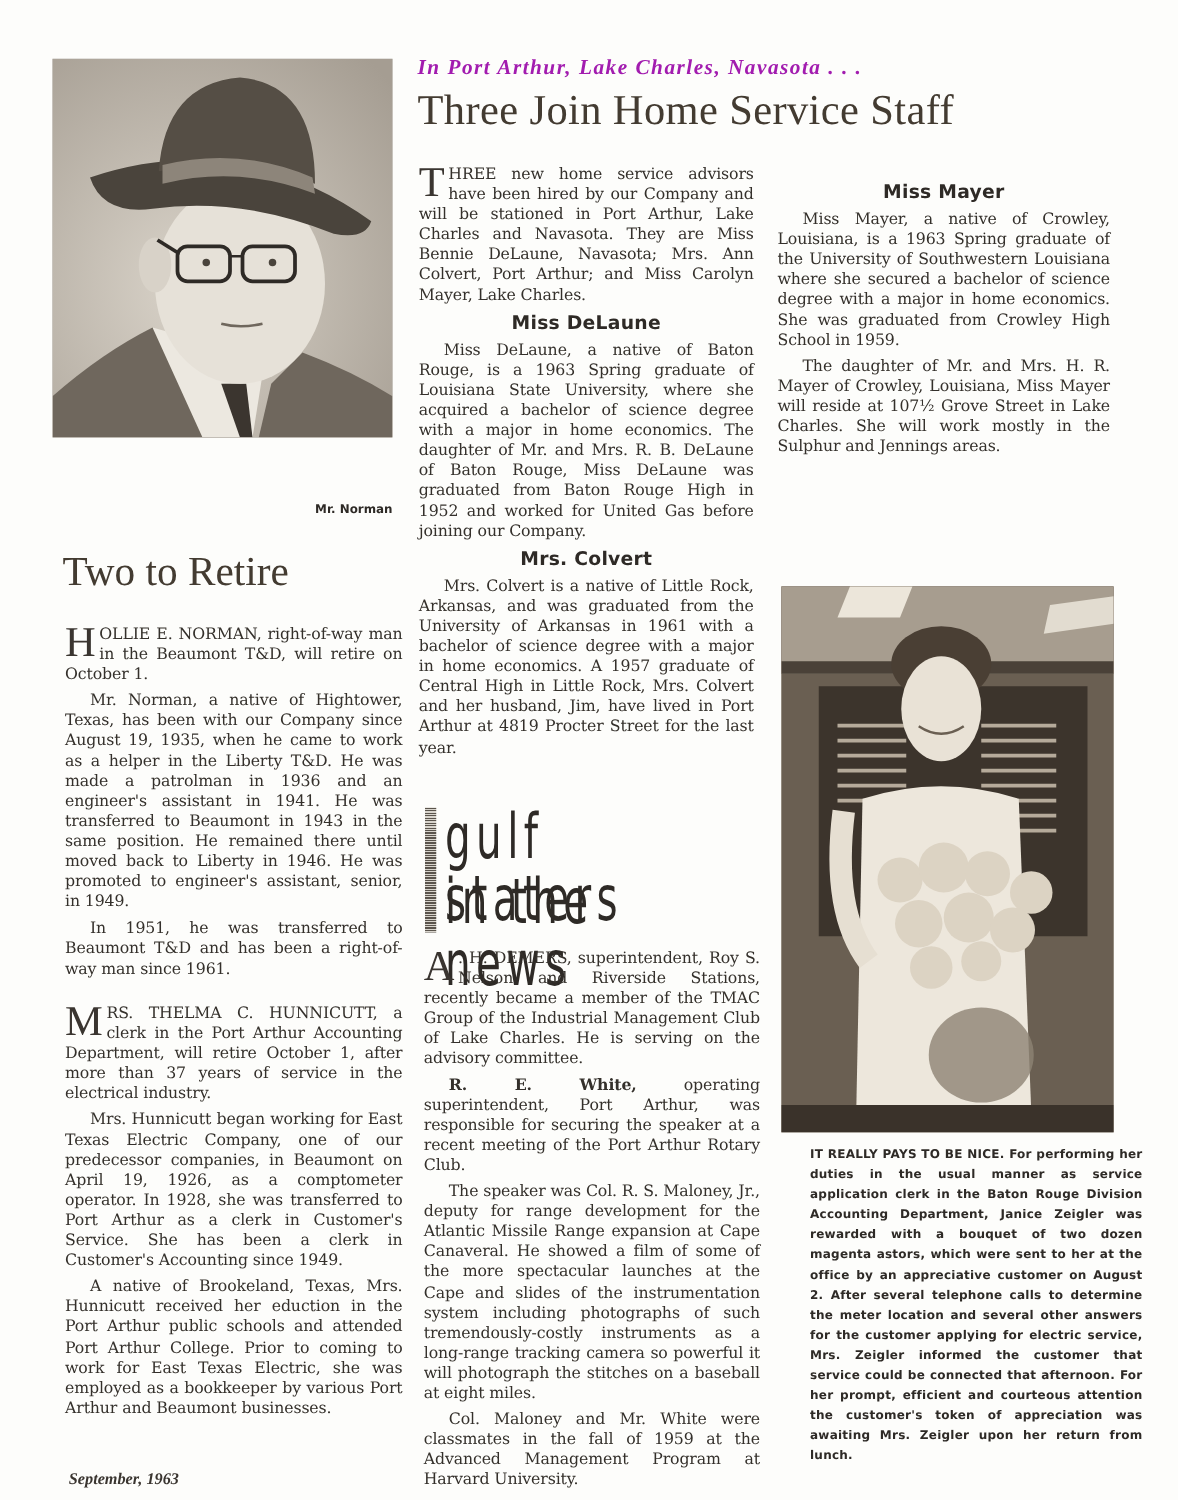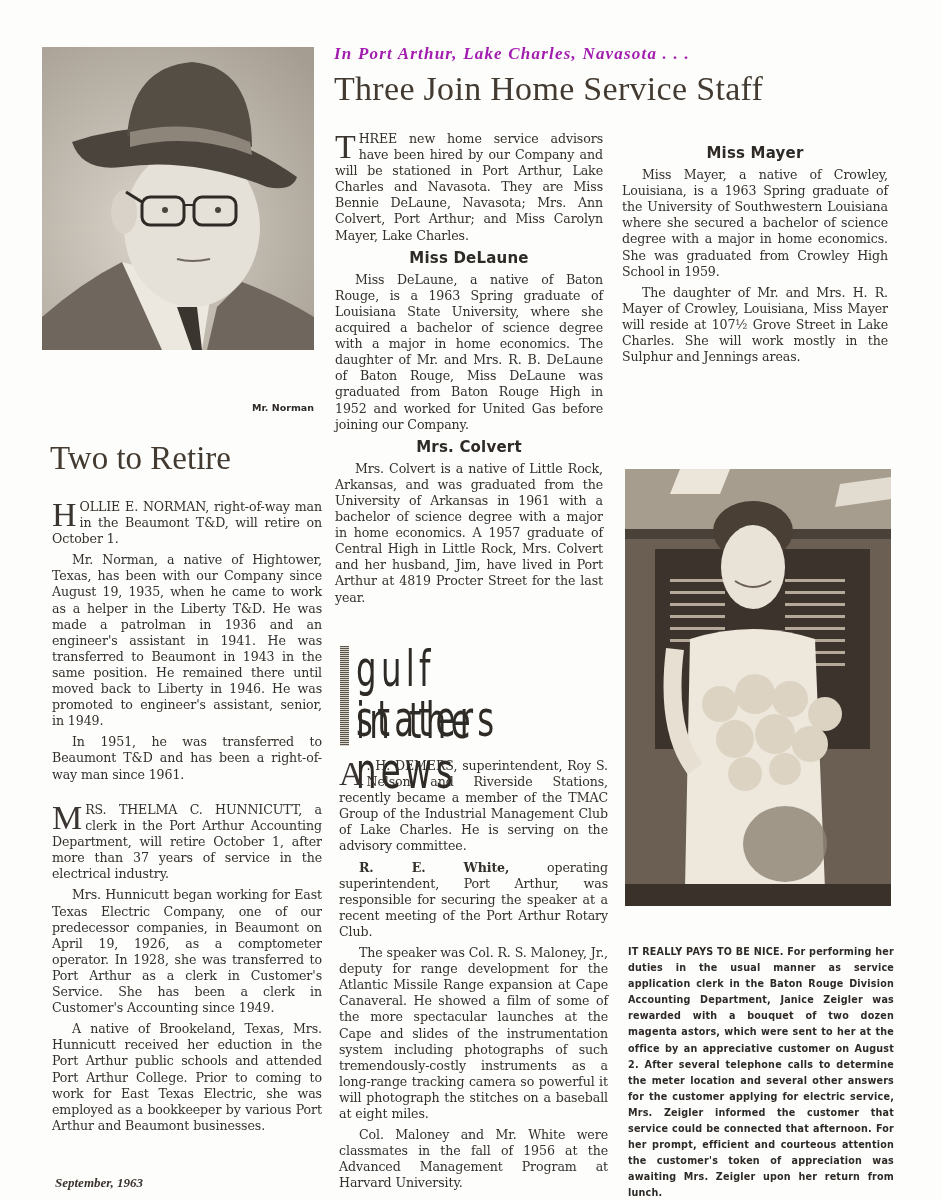--- a/index.html
+++ b/index.html
@@ -92,21 +92,21 @@
 <div class="abs" style="left:340px;top:640px;width:260px;height:110px;">
   <div class="abs" style="left:0;top:6px;width:9px;height:100px;background:repeating-linear-gradient(#5a544c 0 1px,#d8d4cc 1px 2px);"></div>
   <div class="abs gulf" style="left:16px;top:4px;">gulf staters</div>
   <div class="abs gulf" style="left:16px;top:56px;">in the news</div>
 </div>
 
 <div class="abs body-text" style="left:339px;top:758px;width:269px;">
   <p class="first"><span class="dropcap">A</span><span>. H. DEMERS, superintendent, Roy S. Nelson and Riverside Stations, recently became a member of the TMAC Group of the Industrial Management Club of Lake Charles. He is serving on the advisory committee.</span></p>
   <p><strong>R. E. White,</strong><span> operating superintendent, Port Arthur, was responsible for securing the speaker at a recent meeting of the Port Arthur Rotary Club.</span></p>
   <p>The speaker was Col. R. S. Maloney, Jr., deputy for range development for the Atlantic Missile Range expansion at Cape Canaveral. He showed a film of some of the more spectacular launches at the Cape and slides of the instrumentation system including photographs of such tremendously-costly instruments as a long-range tracking camera so powerful it will photograph the stitches on a baseball at eight miles.</p>
-  <p>Col. Maloney and Mr. White were classmates in the fall of 1956 at the Advanced Management Program at Harvard University.</p>
+  <p>Col. Maloney and Mr. White were classmates in the fall of 1959 at the Advanced Management Program at Harvard University.</p>
 </div>
 
 <div class="abs photo" style="left:625px;top:469px;width:266px;height:437px;">
   <svg width="266" height="437" viewBox="0 0 266 437">
     <rect width="266" height="437" fill="#6a5f52"></rect>
     <rect width="266" height="70" fill="#a79d8f"></rect>
     <path d="M55 0 L105 0 L95 25 L45 25 Z" fill="#ece6da"></path>
     <path d="M215 15 L266 8 L266 30 L210 38 Z" fill="#e2dcd0"></path>
     <rect x="0" y="60" width="266" height="10" fill="#4a4138"></rect>
 
@@ -145,18 +145,18 @@
         <circle cx="150" cy="265" r="20"></circle>
         <circle cx="185" cy="275" r="18"></circle>
         <circle cx="120" cy="305" r="17"></circle>
         <circle cx="160" cy="300" r="16"></circle>
     </g>
     <ellipse cx="160" cy="375" rx="42" ry="38" fill="#8d8374" opacity="0.8"></ellipse>
     <rect x="0" y="415" width="266" height="22" fill="#3a322a"></rect>
   </svg>
 </div>
 
-<div class="abs photo-caption" style="left:628px;top:916px;width:266px;margin-top:28px;">
+<div class="abs photo-caption" style="left:648px;top:916px;width:266px;">
   <span>IT REALLY PAYS TO BE NICE.</span><span> For performing her duties in the usual manner as service application clerk in the Baton Rouge Division Accounting Department, Janice Zeigler was rewarded with a bouquet of two dozen magenta astors, which were sent to her at the office by an appreciative customer on August 2. After several telephone calls to determine the meter location and several other answers for the customer applying for electric service, Mrs. Zeigler informed the customer that service could be connected that afternoon. For her prompt, efficient and courteous attention the customer's token of appreciation was awaiting Mrs. Zeigler upon her return from lunch.</span>
 </div>
 
 <div class="abs folio" style="left:55px;top:1175px;">September, 1963</div>
 <div class="abs folio" style="left:846px;top:1201px;margin-top:25px;">Page 11</div>
 
 </body></html>

